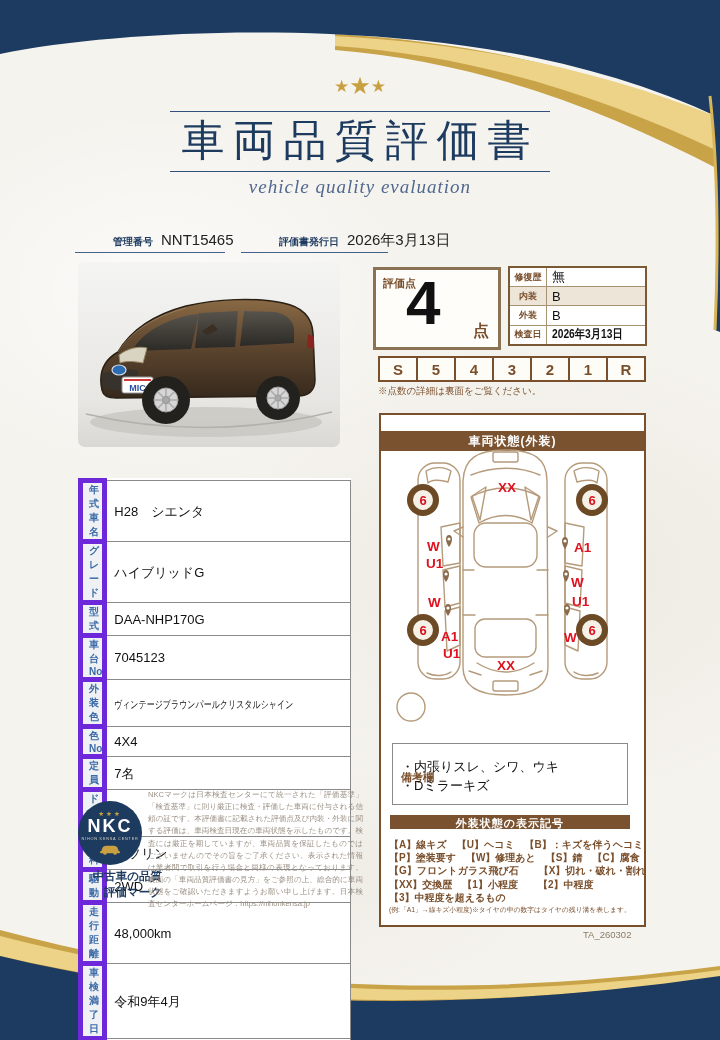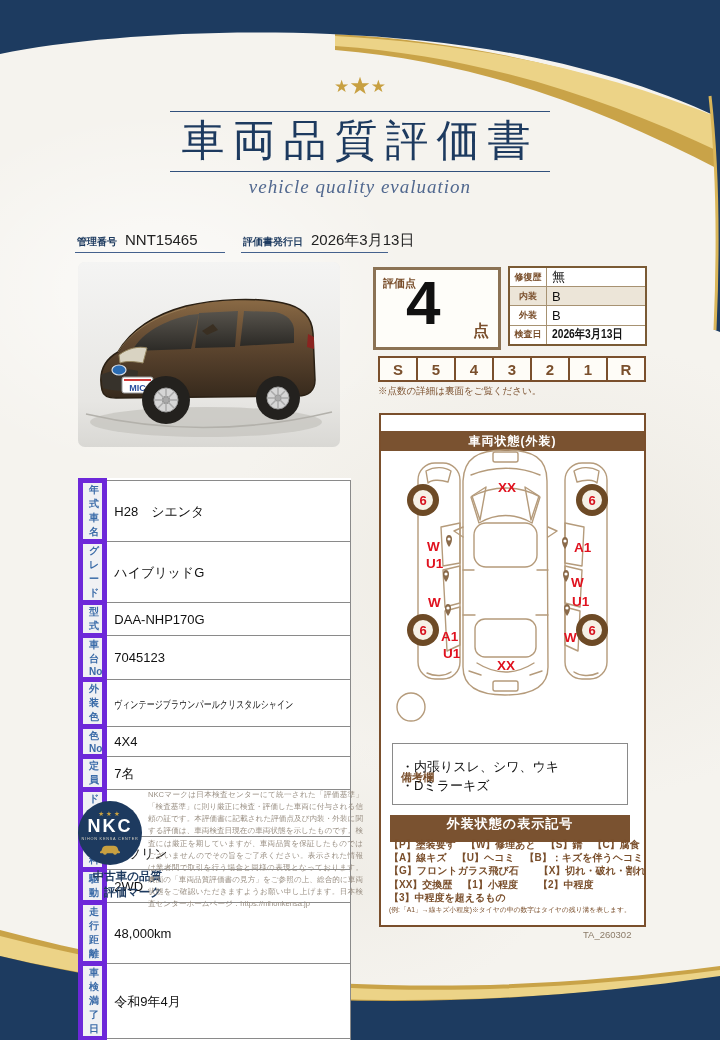--- a/index.html
+++ b/index.html
@@ -15,21 +15,21 @@
   svg{display:block;}
   
   .stars{left:0;right:0;top:74px;text-align:center;color:#c8a041;line-height:1;}
   .stars .s{font-size:17px;vertical-align:middle;}
   .stars .m{font-size:24px;vertical-align:middle;}
   .rule{left:170px;width:380px;height:0;border-top:1.5px solid #31507c;}
   .title{left:0;right:0;top:112px;text-align:center;color:#1d3a5f;
     font-family:"Liberation Serif",serif;font-weight:normal;font-size:43px;letter-spacing:8px;}
   .subtitle{left:0;right:0;top:176px;text-align:center;color:#51688f;
     font-family:"Liberation Serif",serif;font-style:italic;font-size:19px;letter-spacing:1px;}
-  .meta{top:231px;font-size:0;}
+  .meta{top:231px;font-size:0;margin-left:36px;}
   .meta .lbl{display:inline-block;color:#1d3a5f;font-size:10px;font-weight:bold;vertical-align:baseline;margin-right:8px;}
   .meta .val{display:inline-block;color:#222;font-size:15px;vertical-align:baseline;}
   .metaline{height:0;border-top:1.5px solid #44618d;}
   
   .photo{left:78px;top:262px;width:262px;height:185px;border-radius:7px;overflow:hidden;background:#ededeb;}
   
   .scorebox{left:373px;top:267px;width:122px;height:77px;border:3px solid #8b7254;background:#fefdf9;}
   .scorebox .lab{position:absolute;left:7px;top:6px;color:#7a4f2c;font-size:11px;font-weight:bold;}
   .scorebox .num{position:absolute;left:30px;top:2px;color:#111;font-size:62px;font-weight:bold;line-height:1;}
   .scorebox .unit{position:absolute;right:9px;bottom:5px;color:#7a4f2c;font-size:16px;font-weight:bold;}
@@ -46,22 +46,22 @@
   .scale .cell:last-child{border-right:none;}
   .scalenote{left:378px;top:385px;color:#7a4f2c;font-size:9.5px;}
   
   .panel{left:379px;top:413px;width:267px;height:514px;border:2.5px solid #7a4f2c;background:#fff;box-sizing:border-box;}
   .panelbar{position:absolute;left:0;top:16px;width:100%;height:20px;background:#7a5230;color:#fff;
     font-size:12px;font-weight:bold;text-align:center;line-height:20px;letter-spacing:1px;}
   .canvas{position:absolute;left:-2px;top:20px;}
   .remlab{position:absolute;left:20px;top:311px;color:#7a4f2c;font-size:11px;font-weight:bold;margin-top:44px;}
   .rembox{position:absolute;left:11px;top:328px;width:236px;height:62px;border:1.5px solid #8a8a8a;
     padding:14px 8px;box-sizing:border-box;color:#111;font-size:13px;line-height:1.45;}
-  .legbar{position:absolute;left:9px;top:400px;width:240px;height:27px;background:#7a5230;color:#fff;
-    font-size:13px;font-weight:bold;text-align:center;line-height:17px;letter-spacing:1px;}
+  .legbar{position:absolute;left:9px;top:400px;width:240px;height:14px;background:#7a5230;color:#fff;
+    font-size:11px;font-weight:bold;text-align:center;line-height:17px;letter-spacing:1px;}
   .leglines{position:absolute;left:8px;top:423px;width:250px;color:#7a4f2c;font-size:10px;font-weight:bold;line-height:13.2px;white-space:nowrap;}
   .legnote{position:absolute;left:8px;top:490px;color:#7a4f2c;font-size:6.8px;white-space:nowrap;}
   .doccode{left:583px;top:929px;color:#8b7b68;font-size:9.5px;}
   
   .vtable{left:78px;top:478px;width:260px;border-collapse:collapse;background:#fff;border:1px solid #777;}
   .vtable th{width:82px;background:#f0f1f4;border:5px solid #6d28d9;color:#3a6ba8;
     font-size:10px;font-weight:bold;text-align:left;padding:0 0 0 6px;}
   .vtable td{border:1px solid #8a8a8a;color:#111;font-size:13px;text-align:left;padding:0 0 0 7px;height:17.2px;line-height:1;}
   .vcond{display:inline-block;transform:scaleX(.76);transform-origin:0 50%;white-space:nowrap;font-size:10.5px;}
   
@@ -298,22 +298,22 @@
     </svg>
 
     <div class="remlab">備考欄</div>
     <div class="rembox">
       <div>・内張りスレ、シワ、ウキ</div>
       <div>・Dミラーキズ</div>
     </div>
 
     <div class="legbar">外装状態の表示記号</div>
     <div class="leglines">
+      <div>【A】線キズ　【U】ヘコミ　【B】：キズを伴うヘコミ</div>
       <div>【P】塗装要す　【W】修理あと　【S】錆　【C】腐食</div>
-      <div>【A】線キズ　【U】ヘコミ　【B】：キズを伴うヘコミ</div>
       <div>【G】フロントガラス飛び石　　【X】切れ・破れ・割れ</div>
       <div>【XX】交換歴　【1】小程度　　【2】中程度</div>
       <div>【3】中程度を超えるもの</div>
     </div>
     <div class="legnote">(例:「A1」→線キズ小程度)※タイヤの中の数字はタイヤの残り溝を表します。</div>
   </div>
 
   <div class="abs doccode">TA_260302</div>
 
   <table class="abs vtable">

